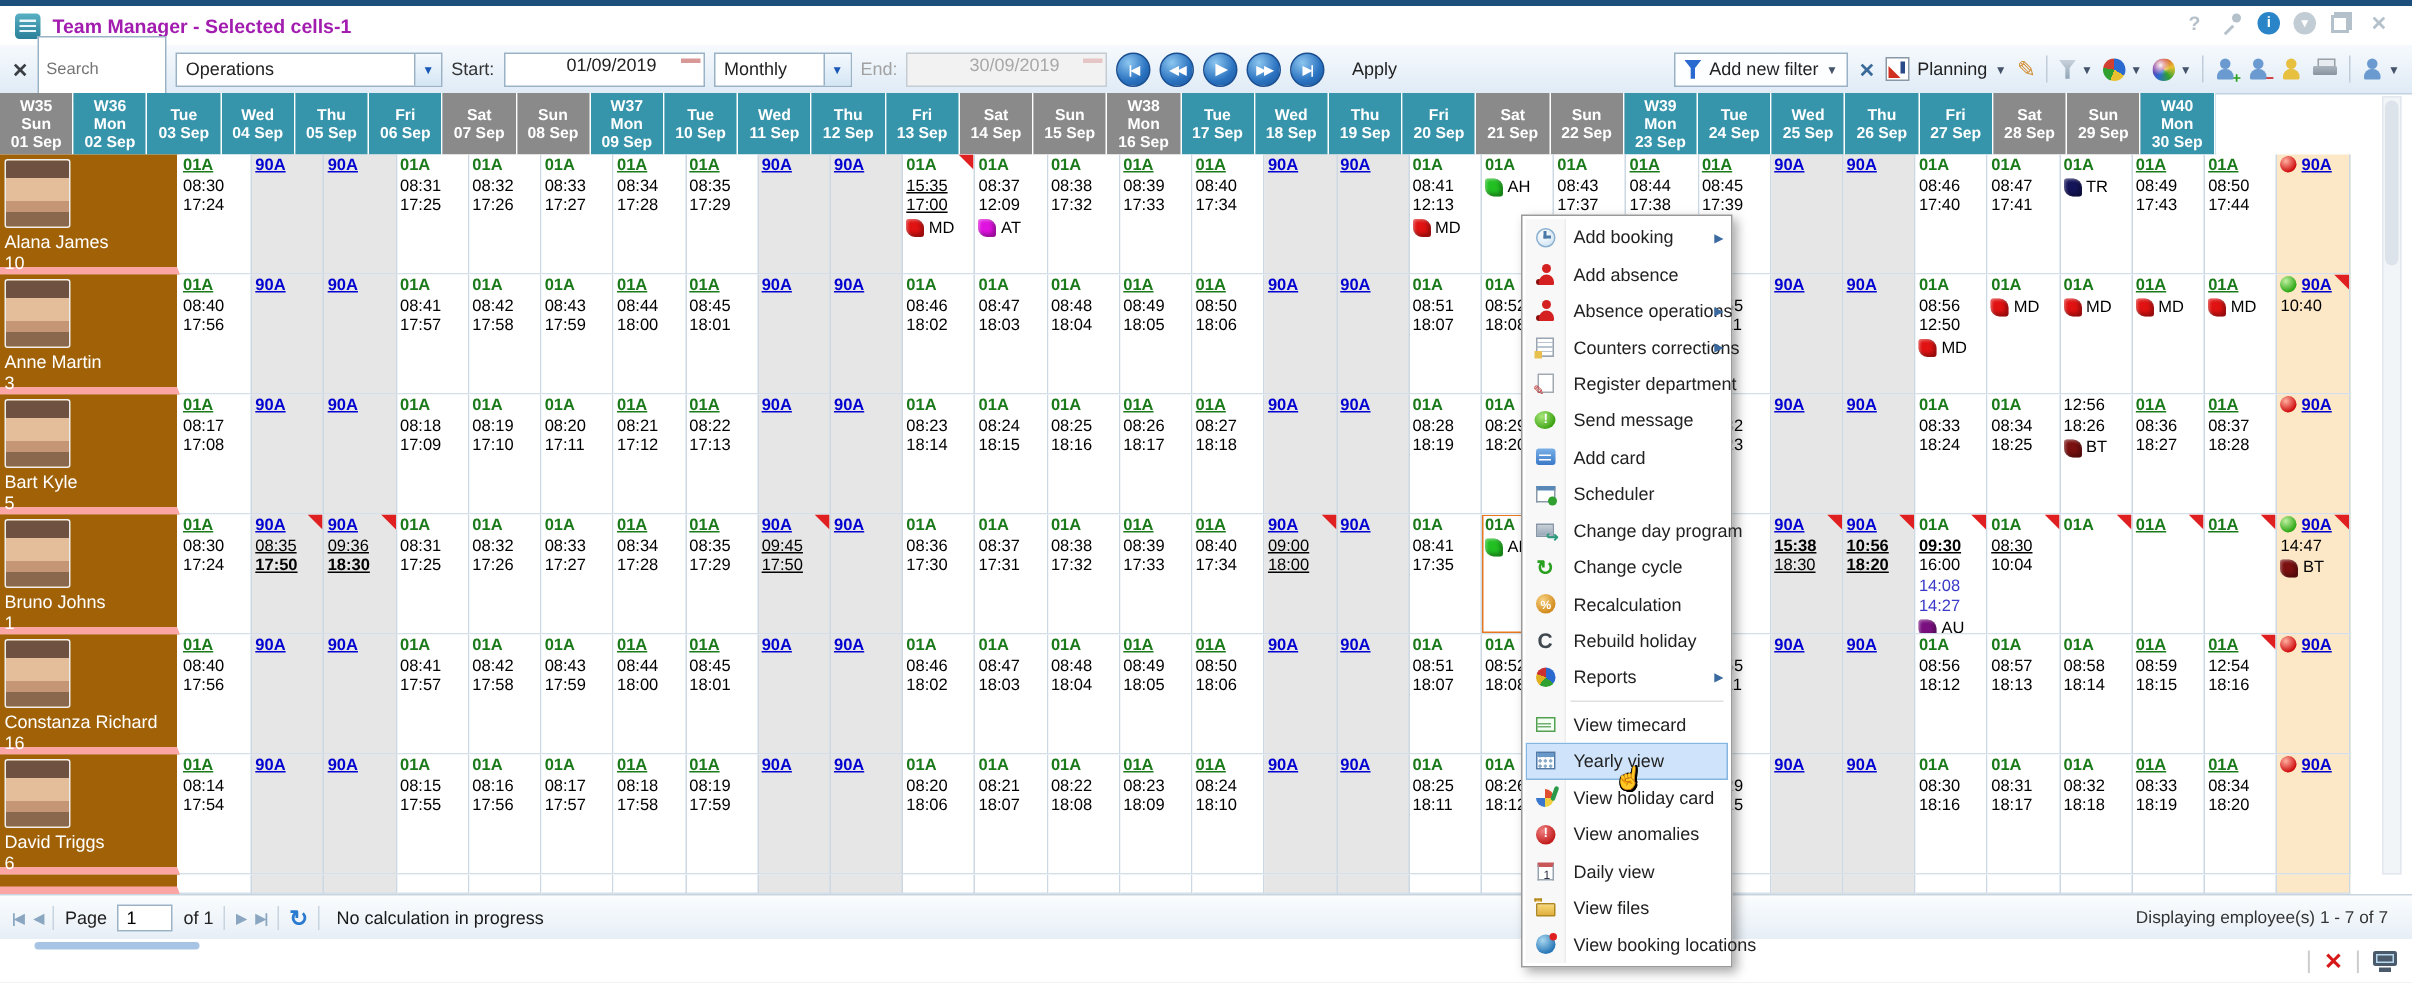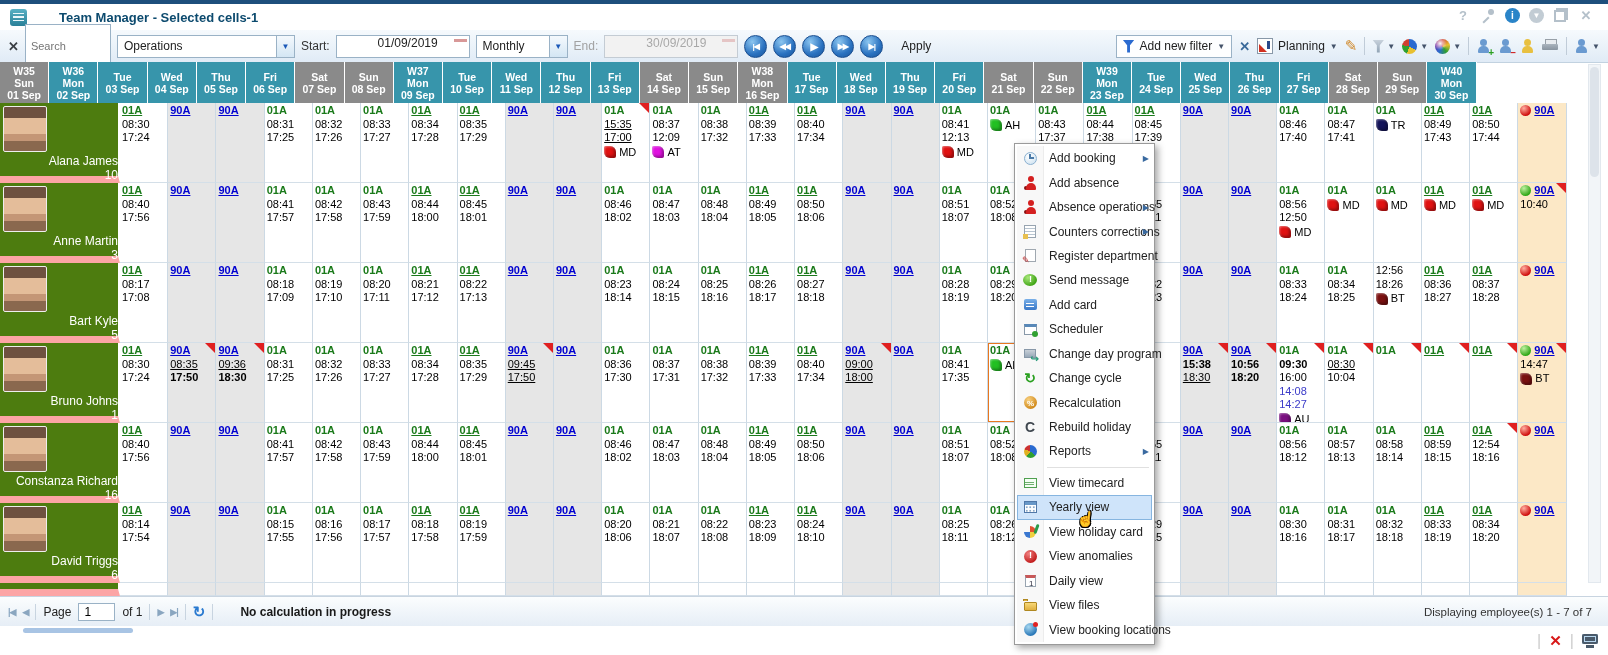--- a/index.html
+++ b/index.html
@@ -4,21 +4,21 @@
 <style>
   html,body{margin:0;padding:0;background:#e8e8e8;}
   #app{position:relative;width:1608px;height:655px;background:#fff;overflow:hidden;
        font-family:"Liberation Sans",sans-serif;color:#222;}
   .topstrip{position:absolute;left:0;top:0;width:100%;height:4px;background:#1d4f7c;}
   
   .titlebar{position:absolute;left:0;top:4px;width:100%;height:26px;background:#fff;display:flex;align-items:center;}
   .appic{width:17px;height:17px;border-radius:3px;background:linear-gradient(#58b0c4,#2a8098);position:relative;margin:0 8px 0 10px;flex:none;}
   .appic::after{content:"";position:absolute;left:3px;top:4px;right:3px;height:9px;
       background:repeating-linear-gradient(#eaf6fa 0 1.5px,transparent 1.5px 3.5px);}
-  .title{font-size:13px;font-weight:bold;color:#0c4a6e;margin-left:24px;}
+  .title{font-size:13px;font-weight:bold;color:#a21caf;}
   .winicons{position:absolute;right:14px;top:3px;display:flex;align-items:center;gap:9px;}
   .wic{color:#b4c0ca;font-weight:bold;font-size:13px;width:16px;height:16px;display:flex;align-items:center;justify-content:center;}
   .wic-info{border-radius:50%;background:#2a84c8;color:#fff;font-size:10px;width:15px;height:15px;}
   .wic-down{border-radius:50%;background:#c2ccd4;color:#fff;font-size:8px;width:15px;height:15px;}
   .wic-pin{position:relative;}
   .wic-pin::before{content:"";position:absolute;right:2px;top:2px;width:6px;height:6px;border-radius:50%;background:#b4c0ca;}
   .wic-pin::after{content:"";position:absolute;left:2px;bottom:2px;width:8px;height:2px;background:#b4c0ca;transform:rotate(-45deg);}
   .wic-rest{position:relative;}
   .wic-rest::before{content:"";position:absolute;right:1px;top:1px;width:8px;height:8px;border:2px solid #b4c0ca;}
   .wic-rest::after{content:"";position:absolute;left:1px;bottom:1px;width:8px;height:8px;border:2px solid #b4c0ca;background:#fff;}
@@ -73,37 +73,37 @@
   
   .ghead{position:absolute;left:0;top:62px;display:flex;height:41px;}
   .hemp{width:120px;flex:none;background:#3795ab;color:#fff;font-weight:bold;font-size:12px;
      display:flex;align-items:center;justify-content:center;border-right:2px solid #fff;}
   .hcell{width:48.233px;flex:none;background:#3795ab;color:#fff;font-weight:bold;font-size:10.5px;
      display:flex;flex-direction:column;align-items:center;justify-content:center;line-height:12px;
      border-right:1px solid #fff;text-align:center;}
   .hcell.hgray{background:#8a8a8a;}
   .gbody{position:absolute;left:0;top:103px;}
   .grow{display:flex;height:80px;}
-  .ecell{width:120px;flex:none;background:#4d7c0f;color:#fff;border-right:2px solid #fff;
-     border-bottom:7px solid #fca5a5;padding:3px 0 0 3px;box-sizing:border-box;text-align:right;}
+  .ecell{width:120px;flex:none;background:#a16207;color:#fff;border-right:2px solid #fff;
+     border-bottom:5px solid #fca5a5;padding:3px 0 0 3px;box-sizing:border-box;}
   .photo{width:42px;height:44px;border:1px solid #eee;border-radius:2px;
      background:linear-gradient(180deg,#6e5140 0 26%,#e4bd9a 26% 62%,#c49676 62% 78%,#8a684e 78% 100%);}
   .ename{font-size:12px;margin-top:2px;}
   .enum{font-size:12px;}
   .cell{width:48.233px;flex:none;background:#fff;border-right:1px solid #ccd9e4;border-bottom:1px solid #d4dfe8;
      box-sizing:border-box;position:relative;padding:1px 0 0 2px;font-size:11px;line-height:13.5px;overflow:hidden;}
   .cell.bg-g{background:#e6e6e6;}
   .cell.bg-p{background:#fce8c6;}
   .cell.sel{box-shadow:inset 0 0 0 1px #e87820;}
   .code{font-weight:bold;color:#1a7a1a;}
   .code.b90{color:#0000d0;text-decoration:underline;}
   .code.cu{text-decoration:underline;}
   .t{color:#000;}
   .t.u{text-decoration:underline;}
-  .t.bu{font-weight:bold;}
+  .t.bu{text-decoration:underline;font-weight:bold;}
   .t.bl{color:#3a3ac8;}
   .corner{position:absolute;top:0;right:0;width:0;height:0;border-top:10px solid #e02020;border-left:10px solid transparent;}
   .ball{display:inline-block;width:11px;height:11px;border-radius:50%;vertical-align:-2px;margin-right:3px;}
   .ballr{background:radial-gradient(circle at 35% 30%,#ffb0a0,#d01010 70%);}
   .ballg{background:radial-gradient(circle at 35% 30%,#c0f0a0,#30a818 70%);}
   .irow{display:flex;align-items:center;gap:3px;margin-top:1px;}
   .blob{width:12px;height:12px;flex:none;border-radius:2px 6px 2px 6px;
      box-shadow:inset -2px -2px 3px rgba(0,0,0,.35),inset 1px 1px 2px rgba(255,255,255,.4);}
   .ilabel{color:#000;}
   .sliver{display:flex;height:13px;overflow:hidden;}
@@ -163,21 +163,21 @@
   .mic-locations::before{content:"";width:13px;height:13px;border-radius:50%;background:radial-gradient(circle at 35% 30%,#a8d8f0,#2a78b8 70%);}
   .mic-locations::after{content:"";position:absolute;width:5px;height:5px;border-radius:50%;background:#e02020;right:0;top:0;}
   
   .pager{position:absolute;left:0;top:596px;width:100%;height:30px;
      background:linear-gradient(#fbfdfe,#e6eef6);border-top:1px solid #c8d4e0;
      display:flex;align-items:center;font-size:12px;box-sizing:border-box;padding-left:8px;gap:7px;}
   .pg{color:#8aa6c0;font-weight:bold;font-size:9px;letter-spacing:-1px;}
   .psep{width:1px;height:16px;background:#c8d4e0;}
   .pager input{width:30px;height:16px;border:1px solid #9ab2c6;font-size:12px;padding:0 0 0 5px;font-family:"Liberation Sans",sans-serif;}
   .refresh{color:#2a7ad0;font-weight:bold;font-size:15px;}
-  .nocalc{font-weight:bold;color:#1a1a1a;margin-left:20px;text-align:center;}
+  .nocalc{font-weight:normal;color:#1a1a1a;margin-left:4px;text-align:center;}
   .displaying{position:absolute;right:16px;font-size:11.5px;color:#333;font-weight:normal;}
   .bottom{position:absolute;left:0;top:626px;width:100%;height:29px;background:#fff;}
   .hthumb{position:absolute;left:23px;top:2px;width:110px;height:5px;background:#a8c4e4;border-radius:3px;}
   .urltip{position:absolute;left:0;top:7px;height:20px;background:#f2f2f2;border:1px solid #bcbcbc;border-left:none;
      font-size:11.5px;color:#444;display:flex;align-items:center;padding:0 9px;}
   .bricons{position:absolute;right:10px;top:6px;display:flex;align-items:center;gap:8px;}
   .redx{color:#d81818;font-weight:bold;font-size:15px;}
   .mon{width:16px;height:14px;position:relative;}
   .mon::before{content:"";position:absolute;top:0;left:0;width:16px;height:10px;background:#4a5a6a;border-radius:2px;box-shadow:inset 0 0 0 2px #4a5a6a,inset 0 0 0 3px #b8d8f0;}
   .mon::after{content:"";position:absolute;bottom:0;left:4px;width:8px;height:3px;background:#4a5a6a;}

